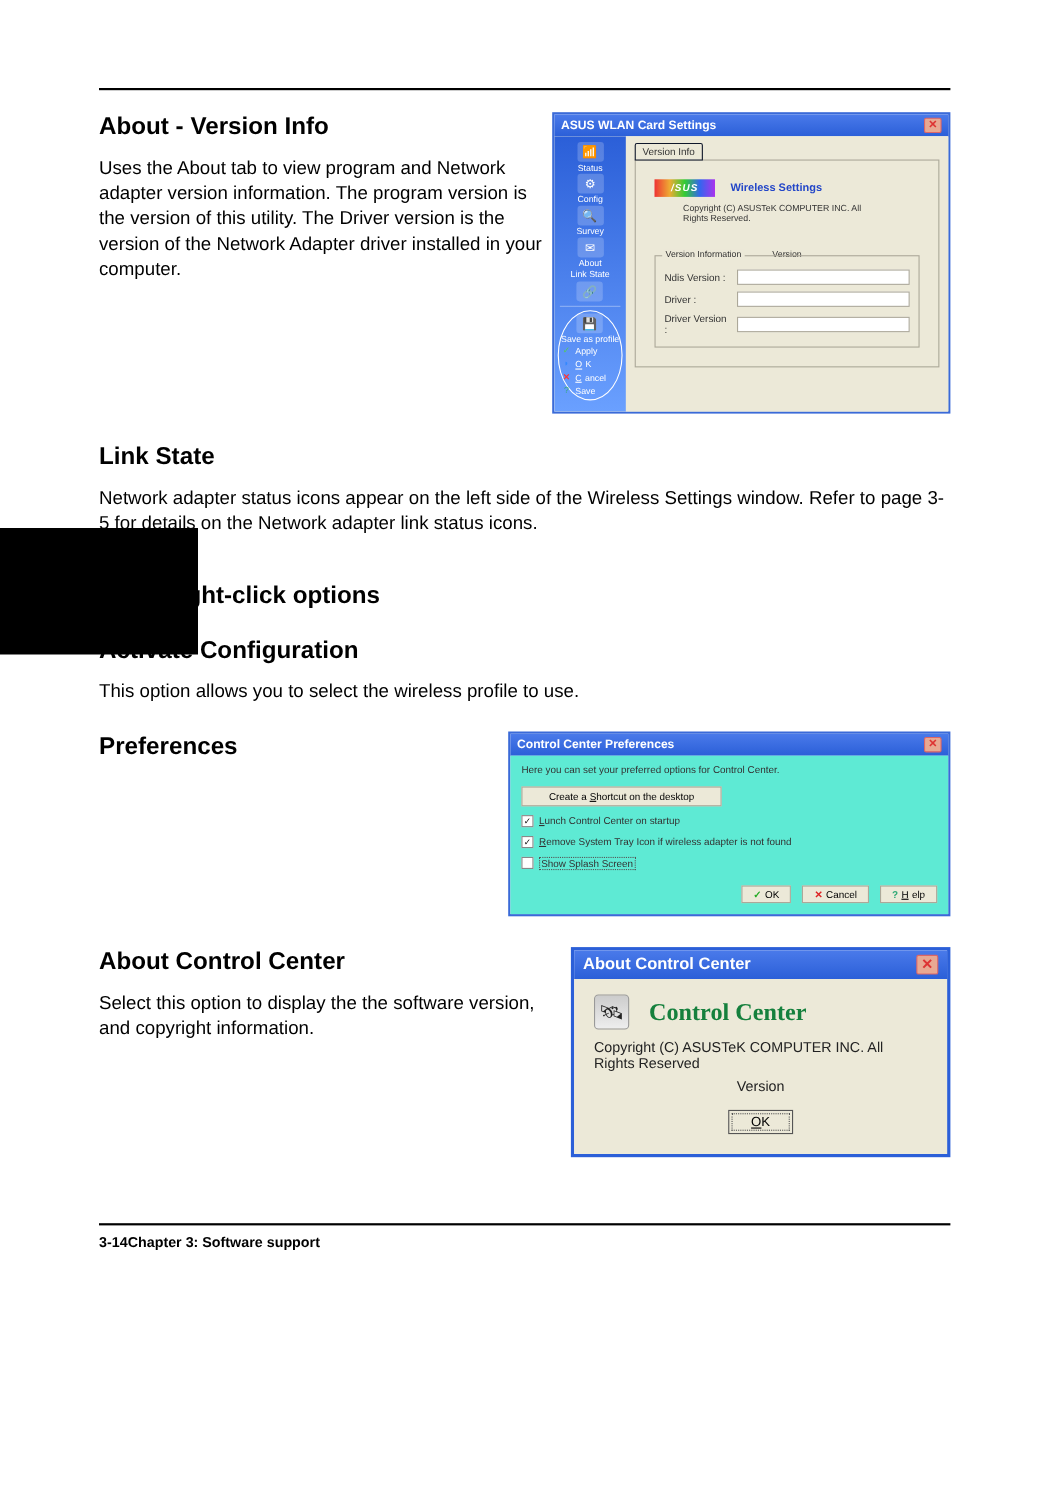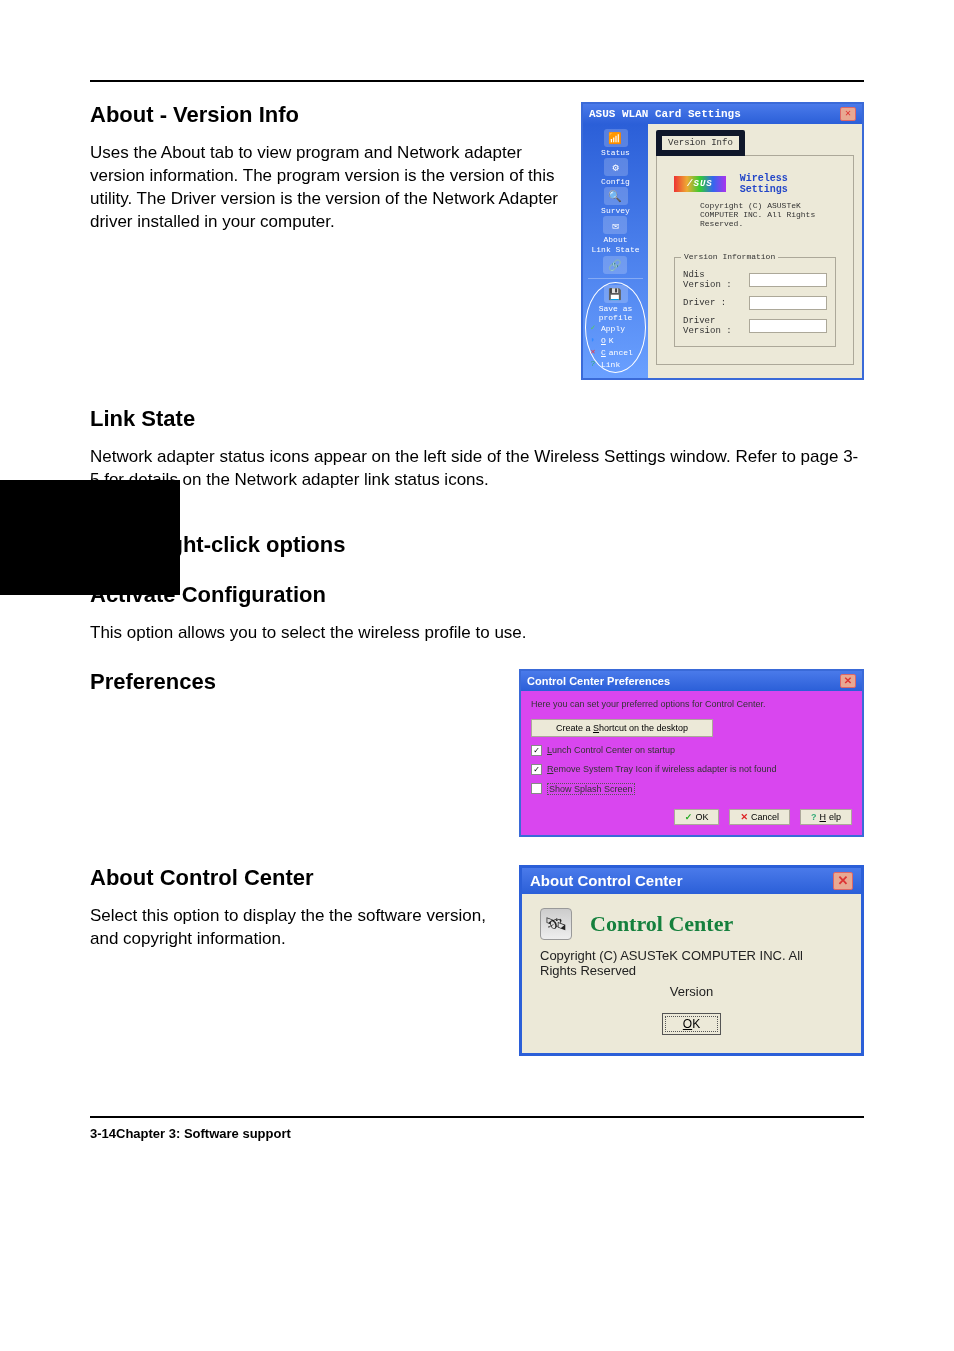--- a/index.html
+++ b/index.html
@@ -9,52 +9,52 @@
   .hr-bot { border: none; border-top: 2px solid #000; margin-top: 60px; margin-bottom: 8px; }
   h2 { font-size: 22px; font-weight: bold; margin-bottom: 14px; }
   .body-text { font-size: 17px; line-height: 1.35; }
   .content-row { display: flex; gap: 9px; justify-content: space-between; }
   .text-col { flex: 1; }
   .img-col { flex-shrink: 0; }
   .side-tab { position: absolute; left: 0; top: 480px; width: 180px; height: 115px; background: #000; }
   .para-gap { height: 26px; }
 
   
-  .win1 { width: 283px; border: 2px solid #3a6ad8; font-family: Liberation Mono, monospace; }
+  .win1 { width: 362px; border: 2px solid #3a6ad8; font-family: Liberation Sans, sans-serif; }
   .titlebar { background: linear-gradient(#4a7aea, #2b5fd8); color: #fff; font-size: 11px; font-weight: bold; padding: 3px 6px; display: flex; justify-content: space-between; align-items: center; }
   .closebtn { width: 16px; height: 14px; background: #e8a892; border: 1px solid #d66; color: #d33; font-size: 10px; text-align: center; line-height: 12px; font-weight: bold; border-radius: 2px; }
   .win1-body { background: #ece9d8; display: flex; min-height: 250px; }
   .sidebar { width: 65px; background: linear-gradient(180deg, #2b5fd8 0%, #6aa0ff 100%); padding: 5px 2px; display: flex; flex-direction: column; align-items: center; gap: 1px; }
   .side-item { text-align: center; color: #fff; font-size: 8px; }
   .side-icon { width: 24px; height: 18px; background: rgba(255,255,255,0.2); border-radius: 3px; margin: 0 auto 1px auto; display: flex; align-items: center; justify-content: center; font-size: 11px; }
   .side-divider { width: 90%; border-top: 1px solid rgba(255,255,255,0.3); margin: 2px 0; }
   .side-bottom-wrap { position: relative; }
   .side-circle { border: 1px solid #fff; border-radius: 50%; padding: 2px; }
   .side-btn { display: flex; align-items: center; gap: 3px; color: #fff; font-size: 8px; padding: 1px 0; }
   .side-btn-mark { display: inline-block; width: 10px; height: 10px; line-height: 10px; text-align: center; }
   .mark-green { color: #5c5; }
   .mark-red { color: #f33; font-weight: bold; }
   .mark-blue { color: #38f; font-weight: bold; }
   .win1-main { flex: 1; padding: 5px 8px; background: #ece9d8; font-size: 9px; color: #333; }
-  .tab1 { border: 6px solid #0f172a; border-radius: 2px 2px 0 0; display: inline-block; padding: 2px 6px; background: #ece9d8; position: relative; top: 1px; }
+  .tab1 { border: 1px solid #0f172a; border-radius: 2px 2px 0 0; display: inline-block; padding: 2px 6px; background: #ece9d8; position: relative; top: 1px; }
   .panel1 { border: 1px solid #aca899; padding: 17px; background: #ece9d8; }
   .logo-row { display: flex; align-items: center; gap: 14px; margin-bottom: 6px; }
   .asus-logo { width: 55px; height: 16px; background: linear-gradient(90deg,#e33,#ea3,#3c3,#36e,#a3e); color: #fff; font-size: 9px; font-style: italic; font-weight: bold; display: flex; align-items: center; justify-content: center; letter-spacing: 1px; }
   .ws-text { color: #2346c8; font-weight: bold; font-size: 10px; }
   .copy-text { font-size: 8px; margin: 4px 0 24px 26px; max-width: 180px; }
   .fieldset1 { border: 1px solid #aca899; padding: 6px 8px 10px 8px; position: relative; }
   .fieldset1 .legend { position: absolute; top: -6px; left: 6px; background: #ece9d8; padding: 0 3px; font-size: 8px; }
   .form-row { display: flex; align-items: center; gap: 6px; margin-top: 6px; }
   .form-label { width: 60px; }
   .form-input { flex: 1; height: 14px; border: 1px solid #aca899; background: #fff; }
   .version-lbl { text-align: center; font-size: 8px; margin-bottom: -4px; }
 
   
-  .win2 { width: 345px; border: 2px solid #3a6ad8; font-family: Tahoma, sans-serif; }
-  .win2-body { background: #d946ef; padding: 8px 10px 10px 10px; font-size: 9px; color: #333; }
+  .win2 { width: 402px; border: 2px solid #3a6ad8; font-family: Tahoma, sans-serif; }
+  .win2-body { background: #5eead4; padding: 8px 10px 10px 10px; font-size: 9px; color: #333; }
   .win2-intro { margin-bottom: 10px; }
   .win2-shortcut-btn { border: 1px solid #aca899; background: #ece9d8; padding: 3px 24px; font-size: 9px; }
   .chk-row { display: flex; align-items: center; gap: 5px; margin-top: 8px; }
   .chk { width: 11px; height: 11px; border: 1px solid #888; background: #fff; font-size: 8px; text-align: center; line-height: 9px; color: #000; }
   .dotted-focus { border: 1px dotted #555; padding: 0 1px; }
   .win2-btns { display: flex; justify-content: flex-end; gap: 10px; margin-top: 14px; }
   .winbtn { border: 1px solid #aca899; background: #ece9d8; padding: 2px 10px; font-size: 9px; display: flex; align-items: center; gap: 3px; }
   .mk-ok { color: #2a2; font-weight: bold; }
   .mk-x { color: #d22; font-weight: bold; }
   .mk-q { color: #3a7; font-weight: bold; }
@@ -114,21 +114,21 @@
                   <span class="underline">O</span>
                   <span>K</span>
                 </div>
               <div class="side-btn">
                   <span class="side-btn-mark mark-red">✕</span>
                   <span class="underline">C</span>
                   <span>ancel</span>
                 </div>
               <div class="side-btn">
                   <span class="side-btn-mark" style="color:#3a7;">?</span>
-                  <span>Link</span>
+                  <span>Save</span>
                 </div>
             </div>
           </div>
           <div class="win1-main">
             <span class="tab1">Version Info</span>
             <div class="panel1">
               <div class="logo-row">
                 <div class="asus-logo">/SUS</div>
                 <span class="ws-text">Wireless Settings</span>
               </div>

